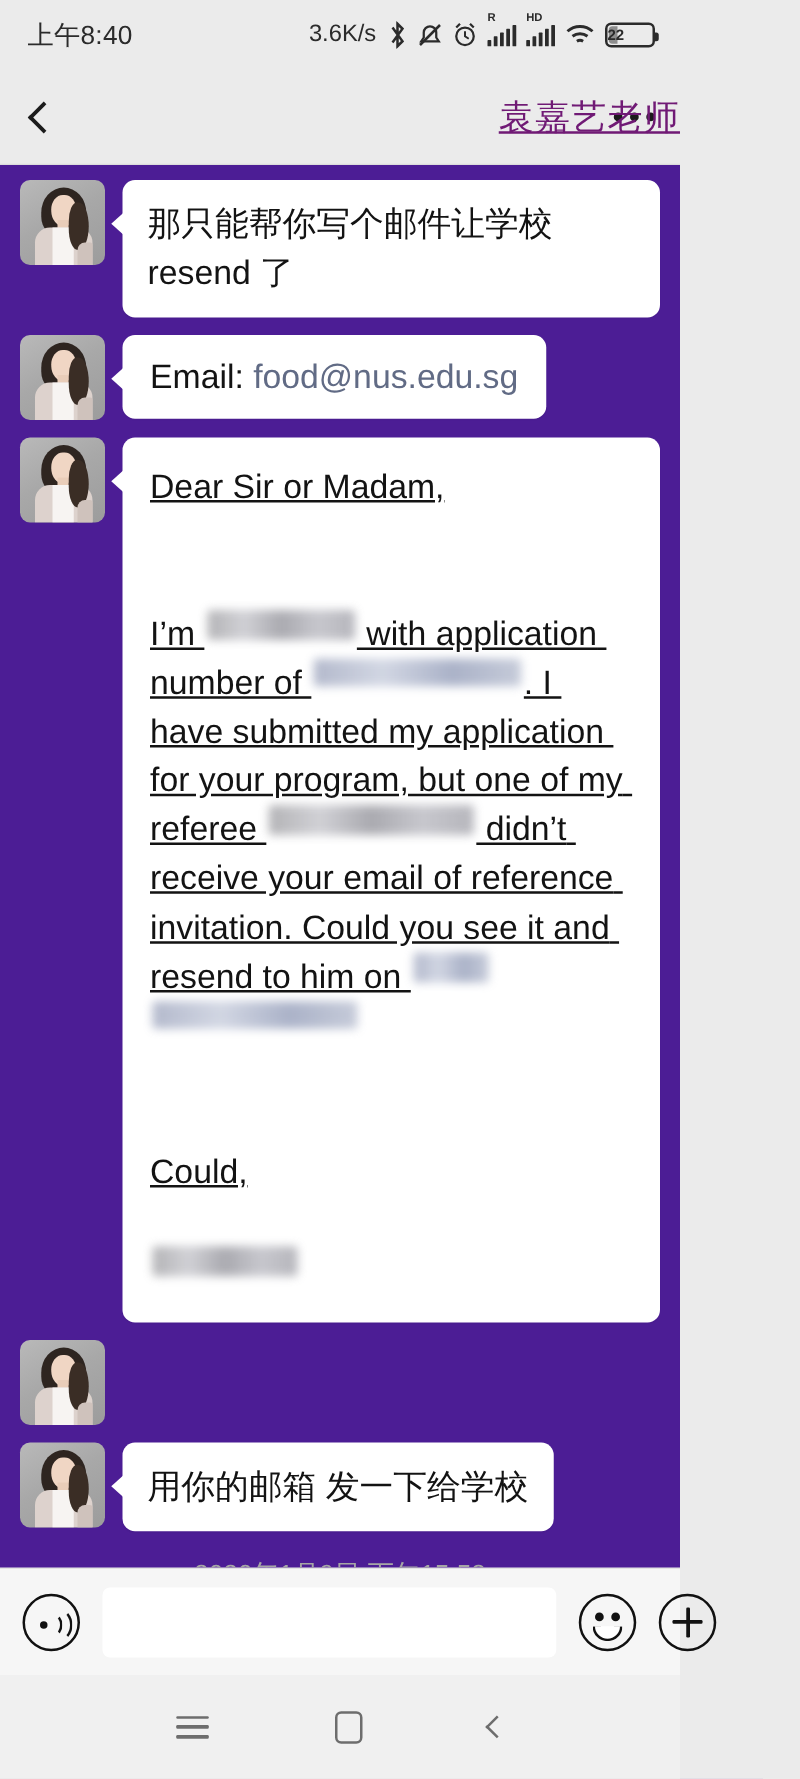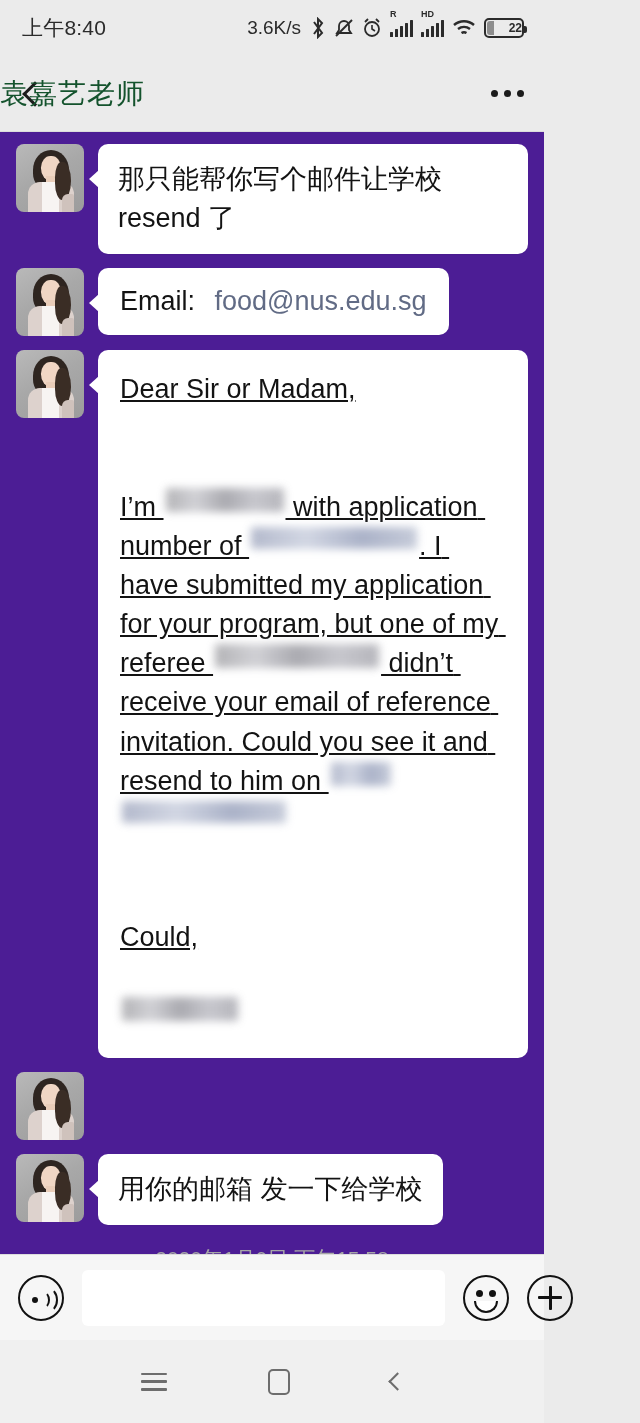--- a/index.html
+++ b/index.html
@@ -23,42 +23,43 @@
   .sicon { display: inline-flex; align-items: center; }
   .bars { display: flex; align-items: flex-end; gap: 2px; height: 18px; }
   .bars i { display: block; width: 3px; background: #2b2b2b; border-radius: .5px; }
   .bars i:nth-child(1){height:5px}.bars i:nth-child(2){height:8px}
   .bars i:nth-child(3){height:11px}.bars i:nth-child(4){height:14px}
   .bars i:nth-child(5){height:17px}
   .sig-group { position: relative; display: flex; align-items: flex-end; }
   .sig-tag { position: absolute; top: -9px; left: 0; font-size: 9px; font-weight: bold; line-height: 1; }
   .battery {
     width: 40px; height: 20px; border: 2px solid #2b2b2b; border-radius: 5px;
-    display: flex; align-items: center; justify-content: flex-end;
+    display: flex; align-items: center; justify-content: flex-start;
     font-size: 12px; font-weight: bold; position: relative;
   }
   .battery::after {
     content: ""; position: absolute; right: -5px; top: 6px;
     width: 3px; height: 7px; background: #2b2b2b; border-radius: 0 2px 2px 0;
   }
   .battery .fill { position: absolute; left: 1px; top: 1px; bottom: 1px; width: 7px; background: #8d8d8d; border-radius: 3px 0 0 3px; }
   .battery .pct { position: relative; z-index: 2; }
 
   
   .header {
     height: 76px; flex: 0 0 76px;
     display: flex; align-items: center; position: relative;
     background: #ebebeb; border-bottom: 1px solid #dcdcdc;
   }
   .back-btn { width: 70px; height: 76px; display: flex; align-items: center; justify-content: center; }
   .chev-left { width: 18px; height: 18px; border-left: 3px solid #1b1b1b; border-bottom: 3px solid #1b1b1b; transform: rotate(45deg); }
   .header-title {
-    position: absolute; left: 0; right: 0; text-align: left;
-    font-size: 28px; color: #14532d; font-weight: normal; letter-spacing: 1px;
+    position: absolute; left: 0; right: 0; text-align: right;
+    font-size: 28px; color: #701a75; font-weight: normal; letter-spacing: 1px;
     pointer-events: none;
+    text-decoration: underline;
   }
   .more-btn { margin-left: auto; width: 74px; height: 76px; display: flex; align-items: center; justify-content: center; gap: 6px; }
   .more-btn span { width: 7px; height: 7px; border-radius: 50%; background: #1b1b1b; display: block; }
 
   
   .chat {
     flex: 1 1 auto; overflow: hidden; position: relative;
     background: #4c1d95; padding: 12px 0 0 0;
   }
   .msg-row { display: flex; align-items: flex-start; padding: 0 16px 14px 16px; }
@@ -82,21 +83,21 @@
     font-size: 27px; line-height: 1.45; color: #131313;
     word-wrap: break-word; white-space: pre-wrap;
     box-shadow: 0 1px 1px rgba(0,0,0,.04);
   }
   .bubble::before {
     content: ""; position: absolute; left: -9px; top: 26px;
     width: 0; height: 0;
     border-top: 9px solid transparent; border-bottom: 9px solid transparent;
     border-right: 10px solid #ffffff;
   }
-  .bubble .link { color: #616b85; margin-left: 12px; }
+  .bubble .link { color: #616b85; }
   .bubble.email-bubble { padding: 14px 22px; }
   .bubble.letter { max-width: 442px; padding: 20px 22px 22px 22px; text-decoration: underline; }
 
   .blur {
     display: inline-block; vertical-align: baseline;
     background: linear-gradient(90deg,#9a9a9e,#c2c2c8,#8e8e96,#b5b5bd,#9d9da5);
     border-radius: 3px; color: transparent; filter: blur(4px);
     opacity: .75; margin: 0 2px;
   }
   .blur.b-blue { background: linear-gradient(90deg,#9aa2bb,#c3c9da,#8f99b6,#b3bacd); }

